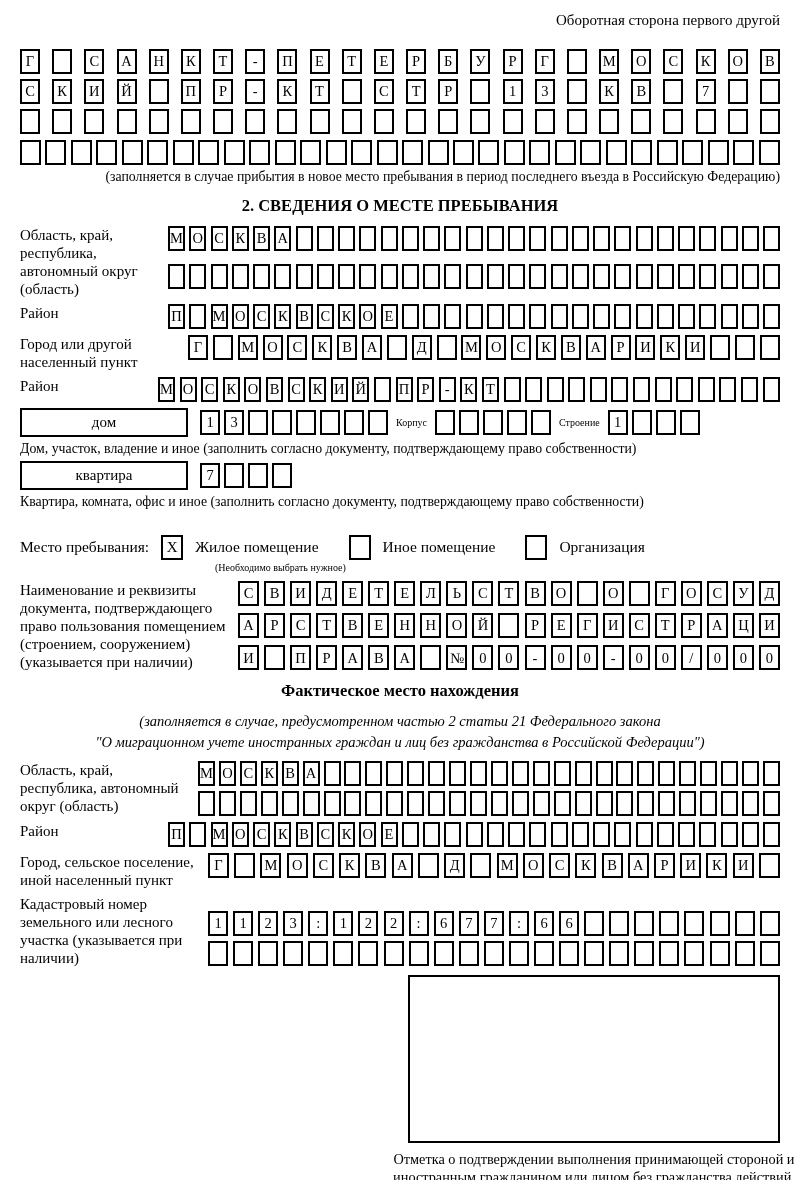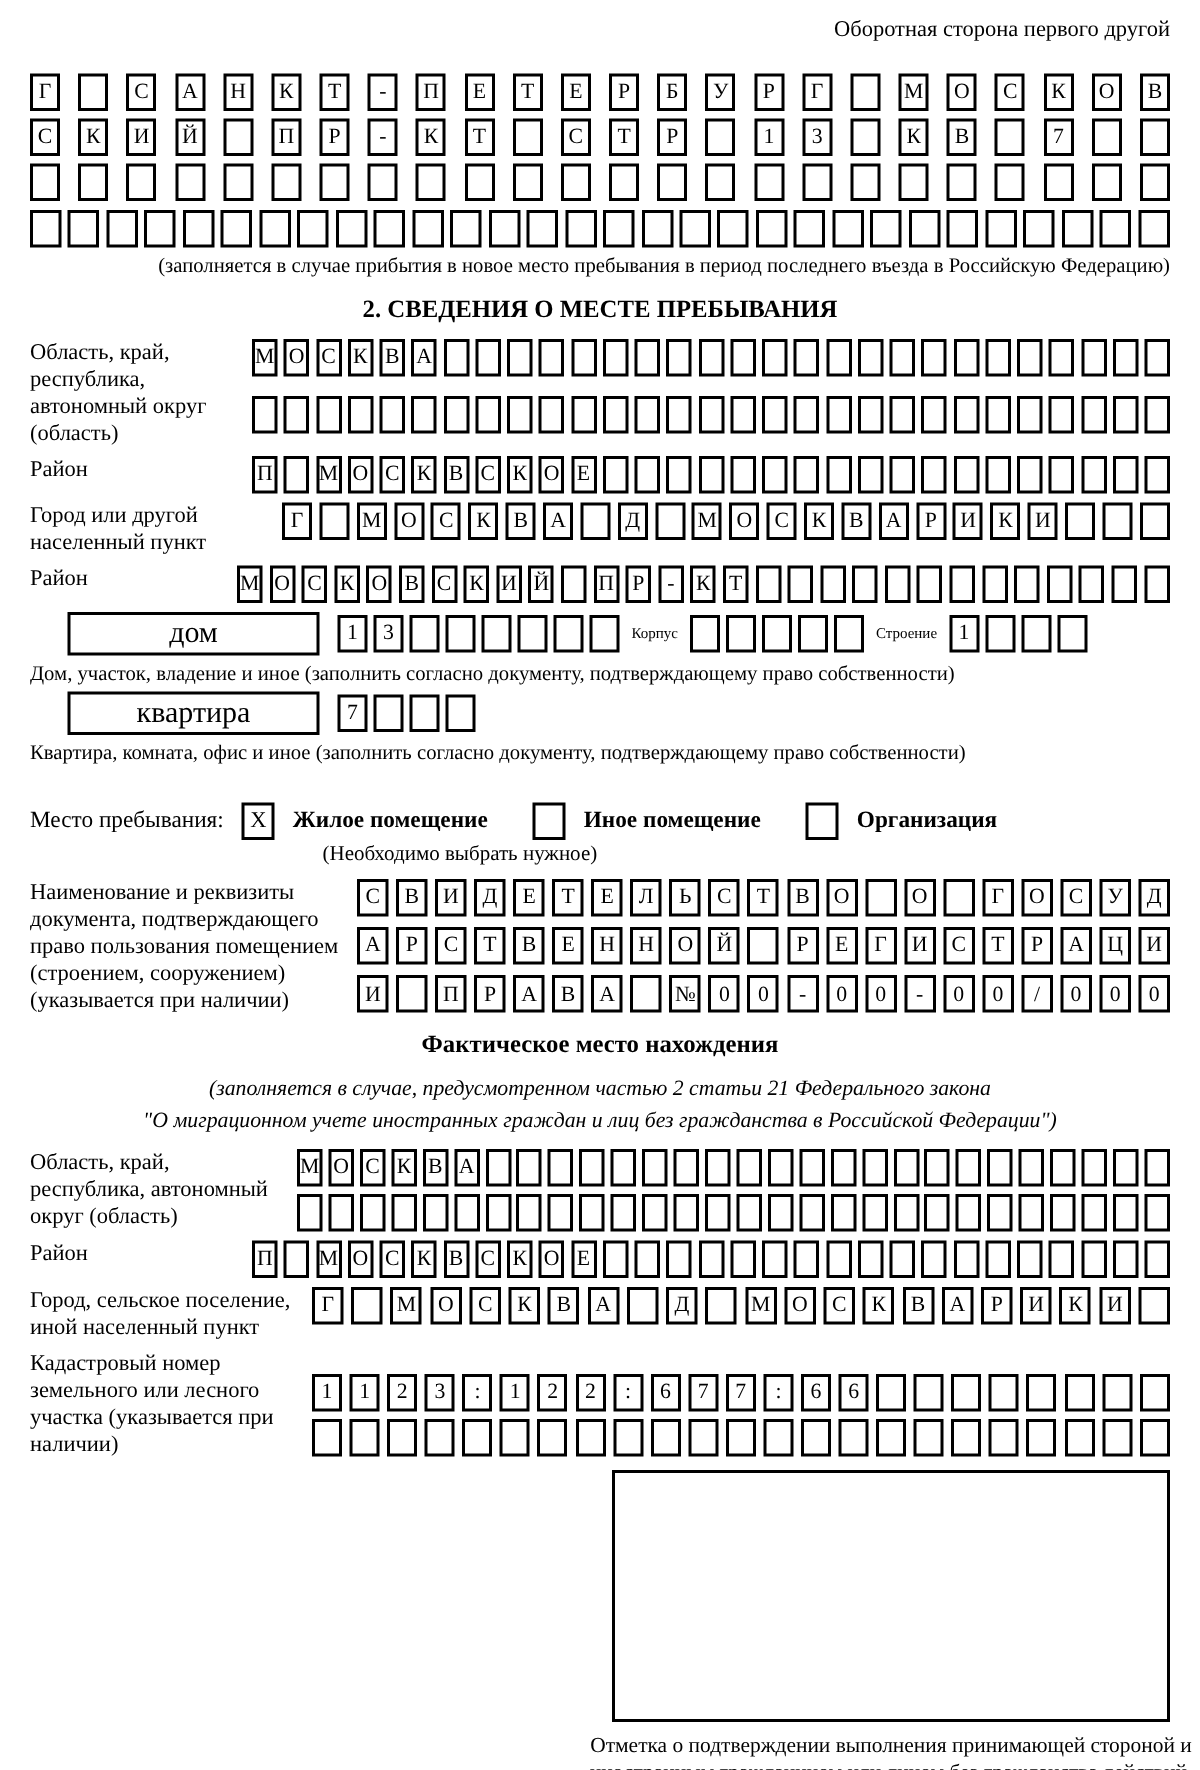--- a/index.html
+++ b/index.html
@@ -22,30 +22,30 @@
   .cell{border:2px solid #000;height:25px;box-sizing:border-box;display:flex;align-items:center;justify-content:center;font-size:14.5px;line-height:1;background:#fff;}
   .cw21 .cell{width:21px;} .cw20 .cell{width:20px;} .cw17 .cell{width:17px;}
   .fullrow{margin-bottom:4px;}
 
   .caption{font-size:13.8px;line-height:1.2;}
   .caption.center{text-align:right;}
   .mb4{margin-bottom:4px;} .mb8{margin-bottom:8px;}
 
   .sect-title{text-align:center;font-weight:bold;font-size:16.5px;margin:10px 0 10px 0;}
 
-  .named-box{border:2px solid #000;height:29px;box-sizing:border-box;display:flex;align-items:center;justify-content:center;font-size:20px;background:#fff;flex-shrink:0;margin-left:25px;}
+  .named-box{border:2px solid #000;height:29px;box-sizing:border-box;display:flex;align-items:center;justify-content:center;font-size:15px;background:#fff;flex-shrink:0;}
   .nb-dom{width:168px;margin-right:12px;}
   .nb-kv{width:168px;margin-right:12px;}
   .house-row{display:flex;align-items:center;margin:2px 0 4px 0;}
   .inline-label{font-size:10px;margin:0 8px;white-space:nowrap;}
 
   .stay-row{display:flex;align-items:center;font-size:15.5px;margin-top:24px;}
   .checkbox{width:22px;height:25px;border:2px solid #000;box-sizing:border-box;display:inline-flex;align-items:center;justify-content:center;font-size:15px;margin:0 12px;flex-shrink:0;}
-  .opt-label{margin-right:18px;white-space:nowrap;font-weight:bold;}
-  .stay-note{font-size:14px;margin:2px 0 8px 195px;}
+  .opt-label{margin-right:18px;white-space:nowrap;}
+  .stay-note{font-size:10px;margin:2px 0 8px 195px;}
 
   .fact-note{text-align:center;font-size:14.5px;line-height:1.45;margin-bottom:8px;font-style:italic;}
 
   .stamp-wrap{margin-left:388px;margin-top:8px;}
   .stamp-box{width:372px;height:168px;border:2px solid #000;box-sizing:border-box;background:#fff;}
   .stamp-caption{width:430px;margin-left:-29px;margin-top:7px;text-align:center;font-size:14.3px;line-height:1.3;}
 </style>
 </head>
 <body>
 

